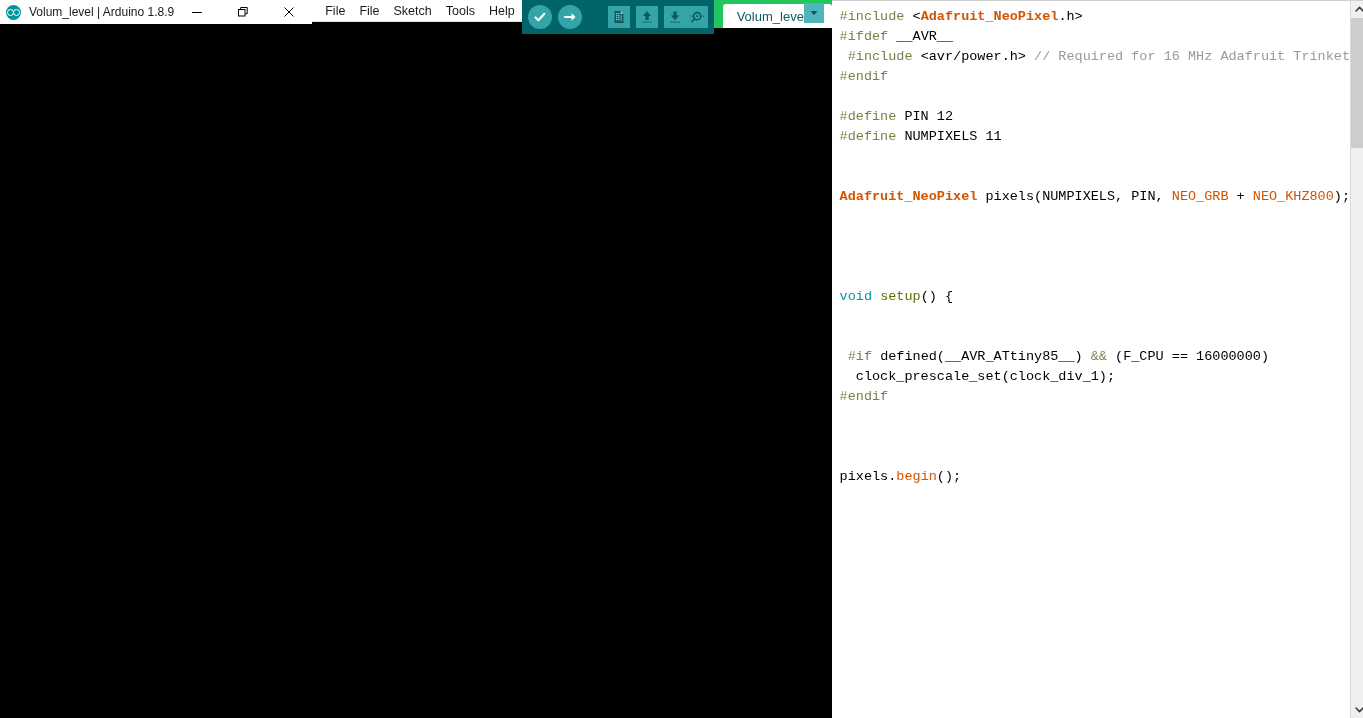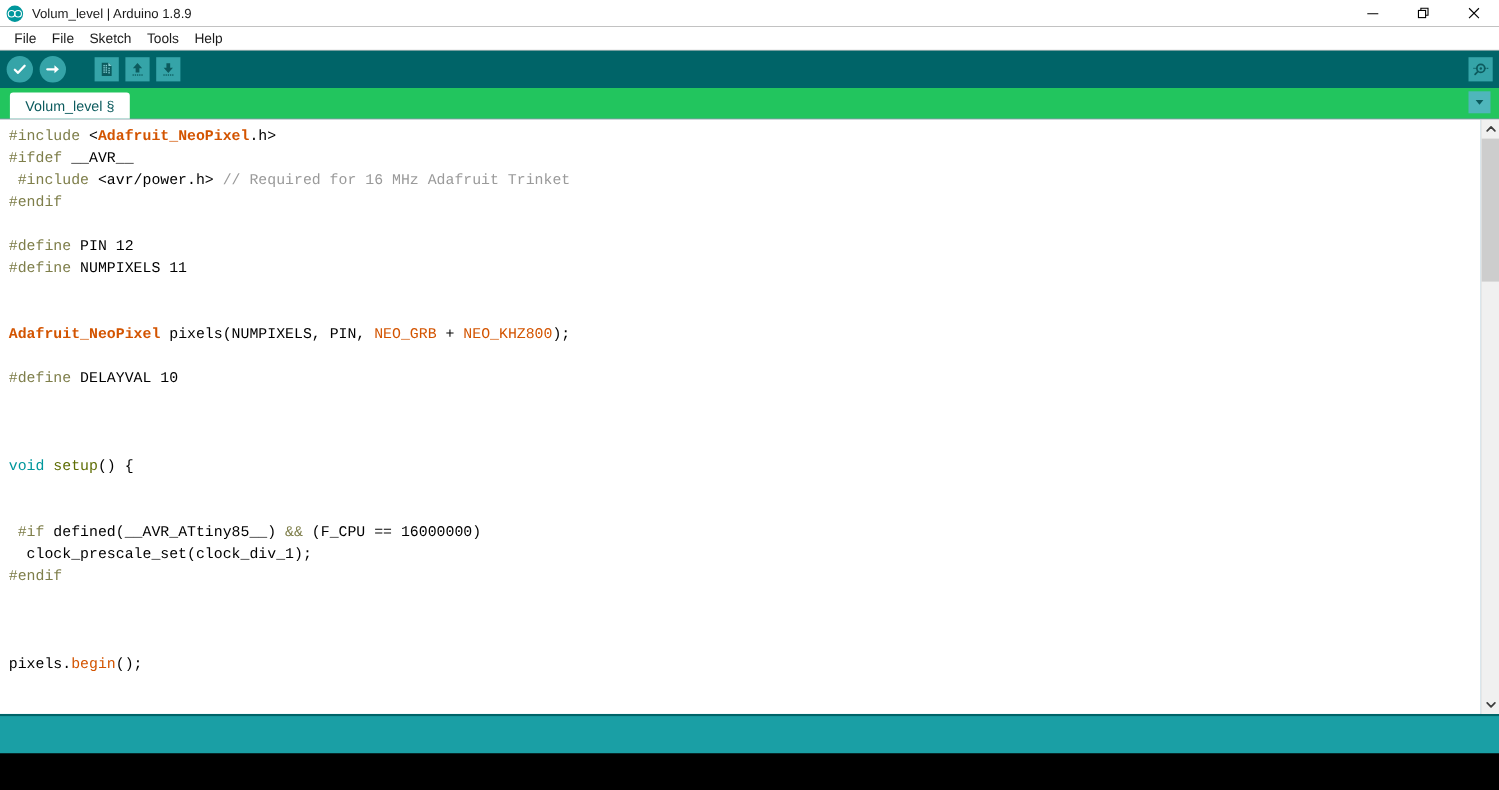--- a/index.html
+++ b/index.html
@@ -2,21 +2,21 @@
 <html><head>
 <meta charset="utf-8">
 <style>
   * { box-sizing: border-box; margin: 0; padding: 0; }
   html, body {
     width: 1363px; height: 718px;
     background: #000000;
     font-family: "Liberation Sans", sans-serif;
     overflow: hidden;
   }
-  .app { width: 1363px; height: 718px; position: relative; display: flex; flex-direction: column; }
+  .app { width: 1363px; height: 718px; position: relative; display: flex; flex-direction: row; }
 
   
   .titlebar {
     height: 24px; background: #ffffff; display: flex; align-items: center;
     flex: 0 0 24px; position: relative;
   }
   .title-left { display: flex; align-items: center; padding-left: 6px; gap: 8px; }
   .app-logo {
     width: 15px; height: 15px; border-radius: 50%;
     background: #00979c; position: relative; flex: 0 0 15px;
@@ -255,21 +255,20 @@
         <div class="code-line"><span class="tok-pre">#ifdef </span><span>__AVR__</span></div>
         <div class="code-line"><span class="tok-pre"> #include </span><span>&lt;avr/power.h&gt; </span><span class="tok-cmt">// Required for 16 MHz Adafruit Trinket</span></div>
         <div class="code-line"><span class="tok-pre">#endif</span></div>
         <div class="code-line">&nbsp;</div>
         <div class="code-line"><span class="tok-pre">#define </span><span>PIN 12</span></div>
         <div class="code-line"><span class="tok-pre">#define </span><span>NUMPIXELS 11</span></div>
         <div class="code-line">&nbsp;</div>
         <div class="code-line">&nbsp;</div>
         <div class="code-line"><span class="tok-lib">Adafruit_NeoPixel</span><span> pixels(NUMPIXELS, PIN, </span><span class="tok-const">NEO_GRB</span><span> + </span><span class="tok-const">NEO_KHZ800</span><span>);</span></div>
         <div class="code-line">&nbsp;</div>
-        <div class="code-line"><span class="tok-pre">#define </span><span>DELAYVAL 10</span></div>
         <div class="code-line">&nbsp;</div>
         <div class="code-line">&nbsp;</div>
         <div class="code-line">&nbsp;</div>
         <div class="code-line"><span class="tok-kw">void</span><span> </span><span class="tok-name">setup</span><span>() {</span></div>
         <div class="code-line">&nbsp;</div>
         <div class="code-line">&nbsp;</div>
         <div class="code-line"><span class="tok-pre"> #if </span><span>defined(__AVR_ATtiny85__) </span><span class="tok-op">&amp;&amp;</span><span> (F_CPU == 16000000)</span></div>
         <div class="code-line"><span>  clock_prescale_set(clock_div_1);</span></div>
         <div class="code-line"><span class="tok-pre">#endif</span></div>
         <div class="code-line">&nbsp;</div>

